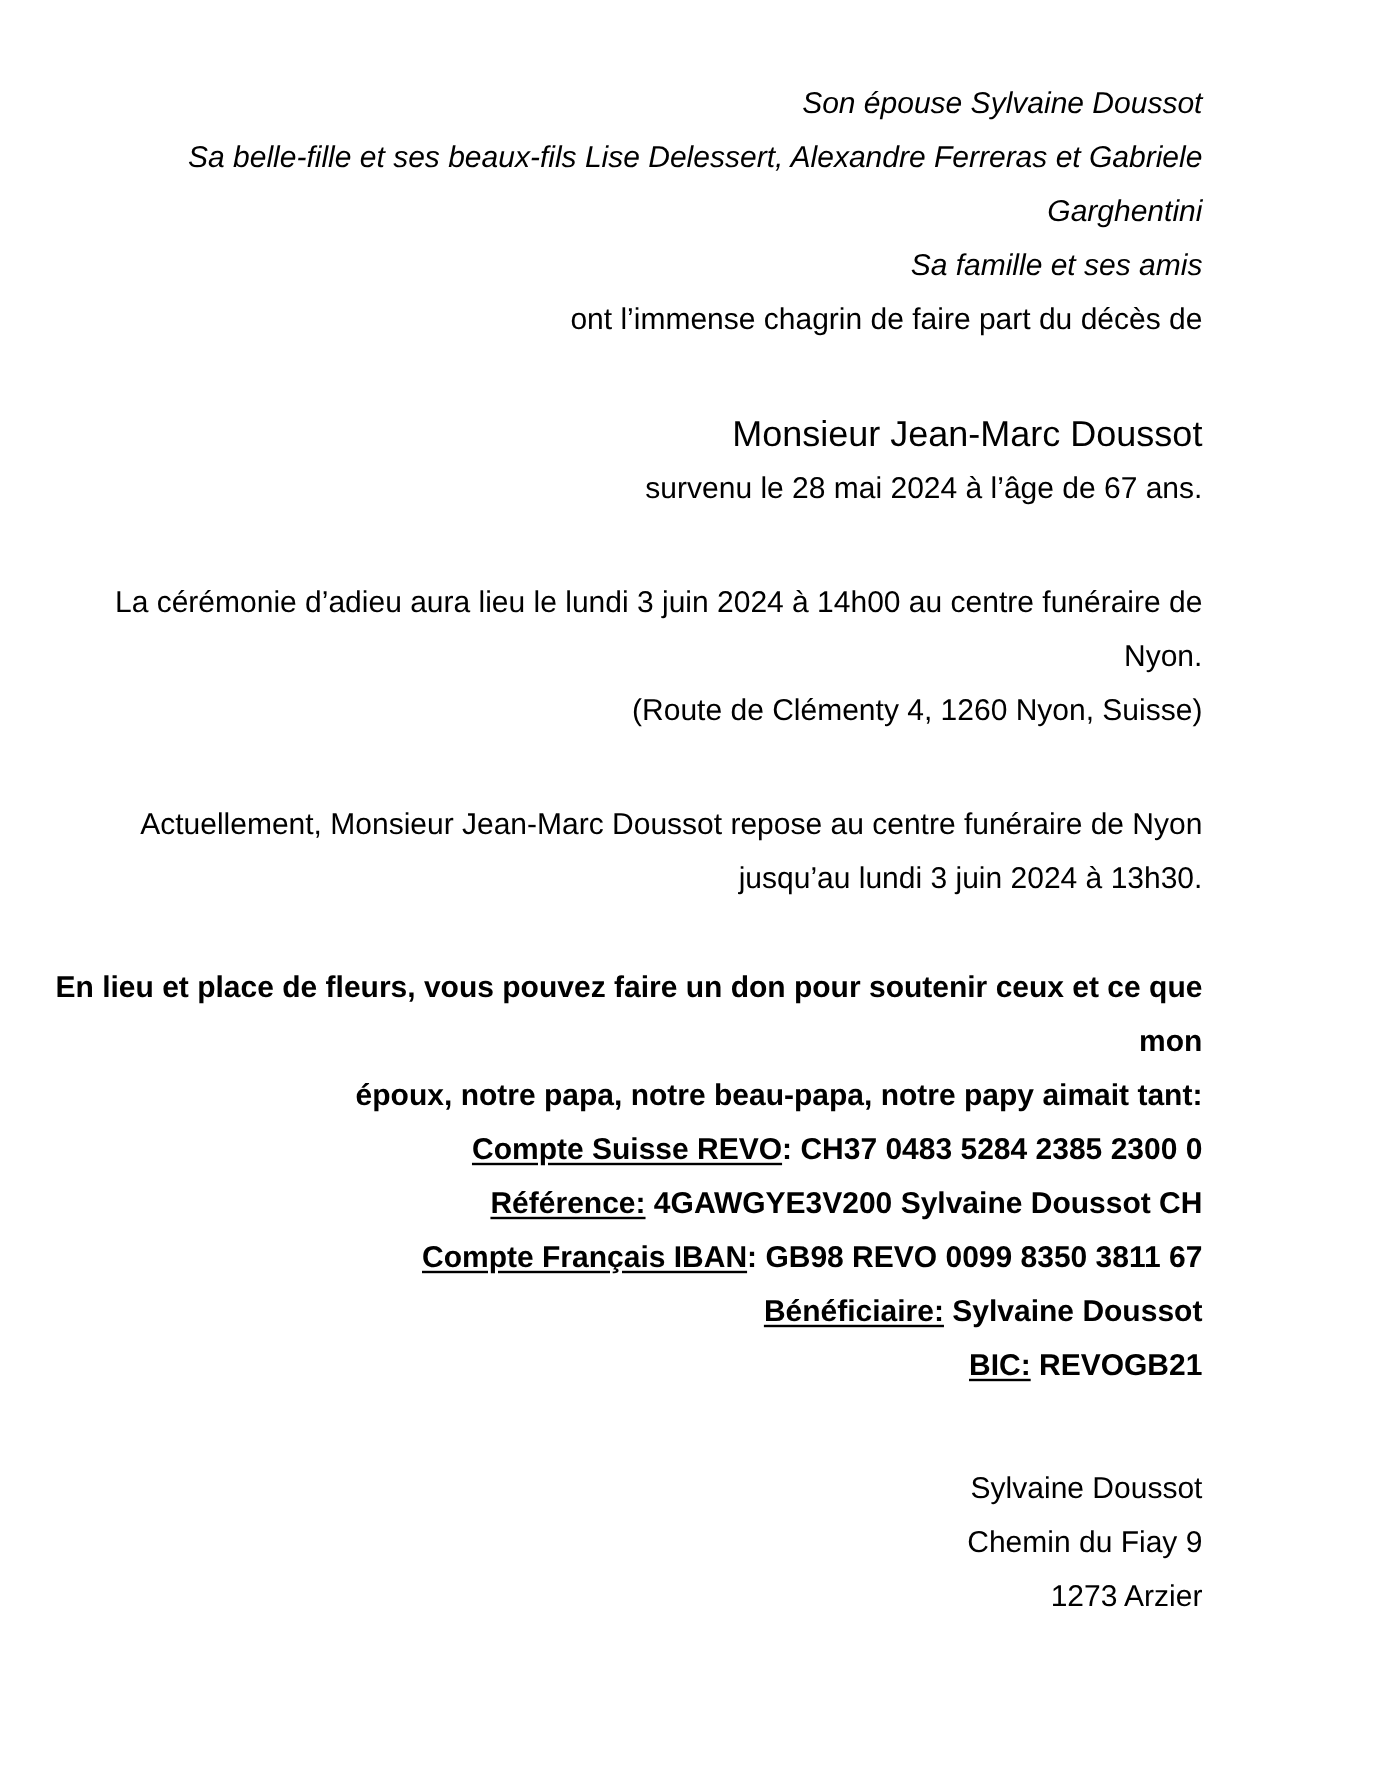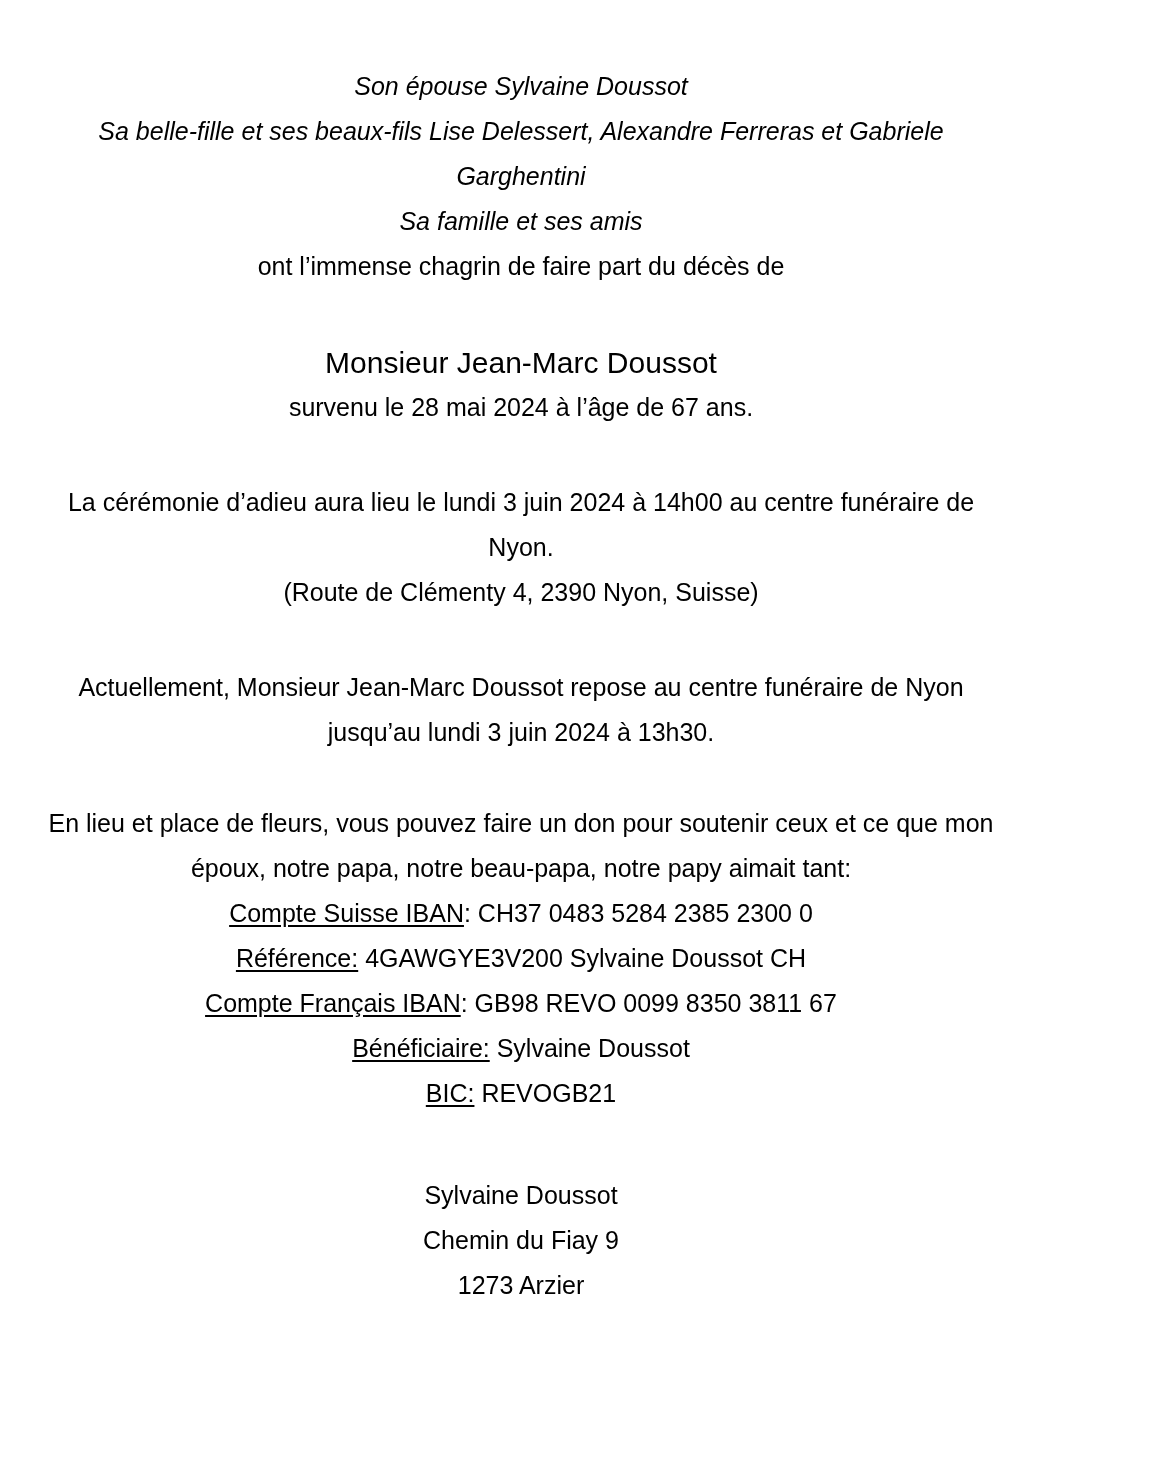--- a/index.html
+++ b/index.html
@@ -11,40 +11,40 @@
     width: 1153px;
     height: 1478px;
     font-family: "Liberation Sans", sans-serif;
     color: #000000;
   }
   .page {
     box-sizing: border-box;
     width: 1042px;
     height: 1478px;
     padding: 64px 40px 0 40px;
-    text-align: center;
+    text-align: right;
     font-size: 25px;
     line-height: 45px;
   }
   .page p, .page h1 {
     margin: 0;
     padding: 0;
   }
   .italic {
     font-style: italic;
   }
   .title {
     margin-top: 51px !important;
     font-size: 30px;
     line-height: 45px;
     font-weight: normal;
   }
   .sec-ceremony { margin-top: 50px; }
   .sec-repose   { margin-top: 50px; }
-  .sec-donation { margin-top: 46px; }
+  .sec-donation { margin-top: 46px; font-weight: bold; }
   .sec-contact  { margin-top: 57px; }
   .u {
     text-decoration: underline;
     text-underline-offset: 3px;
   }
 </style>
 </head>
 <body>
 
 <div class="page">
@@ -54,32 +54,32 @@
     <p class="italic">Sa belle-fille et ses beaux-fils Lise Delessert, Alexandre Ferreras et Gabriele Garghentini</p>
     <p class="italic">Sa famille et ses amis</p>
     <p>ont l’immense chagrin de faire part du décès de</p>
   </div>
 
   <h1 class="title">Monsieur Jean-Marc Doussot</h1>
   <p>survenu le 28 mai 2024 à l’âge de 67 ans.</p>
 
   <div class="sec-ceremony">
     <p>La cérémonie d’adieu aura lieu le lundi 3 juin 2024 à 14h00 au centre funéraire de Nyon.</p>
-    <p>(Route de Clémenty 4, 2390 Nyon, Suisse)</p>
+    <p>(Route de Clémenty 4, 1260 Nyon, Suisse)</p>
   </div>
 
   <div class="sec-repose">
     <p>Actuellement, Monsieur Jean-Marc Doussot repose au centre funéraire de Nyon</p>
     <p>jusqu’au lundi 3 juin 2024 à 13h30.</p>
   </div>
 
   <div class="sec-donation">
     <p>En lieu et place de fleurs, vous pouvez faire un don pour soutenir ceux et ce que mon</p>
     <p>époux, notre papa, notre beau-papa, notre papy aimait tant:</p>
-    <p><span class="u">Compte Suisse IBAN</span><span>: CH37 0483 5284 2385 2300 0</span></p>
+    <p><span class="u">Compte Suisse REVO</span><span>: CH37 0483 5284 2385 2300 0</span></p>
     <p><span class="u">Référence:</span><span> 4GAWGYE3V200 Sylvaine Doussot CH</span></p>
     <p><span class="u">Compte Français IBAN</span><span>: GB98 REVO 0099 8350 3811 67</span></p>
     <p><span class="u">Bénéficiaire:</span><span> Sylvaine Doussot</span></p>
     <p><span class="u">BIC:</span><span> REVOGB21</span></p>
   </div>
 
   <div class="sec-contact">
     <p>Sylvaine Doussot</p>
     <p>Chemin du Fiay 9</p>
     <p>1273 Arzier</p>

